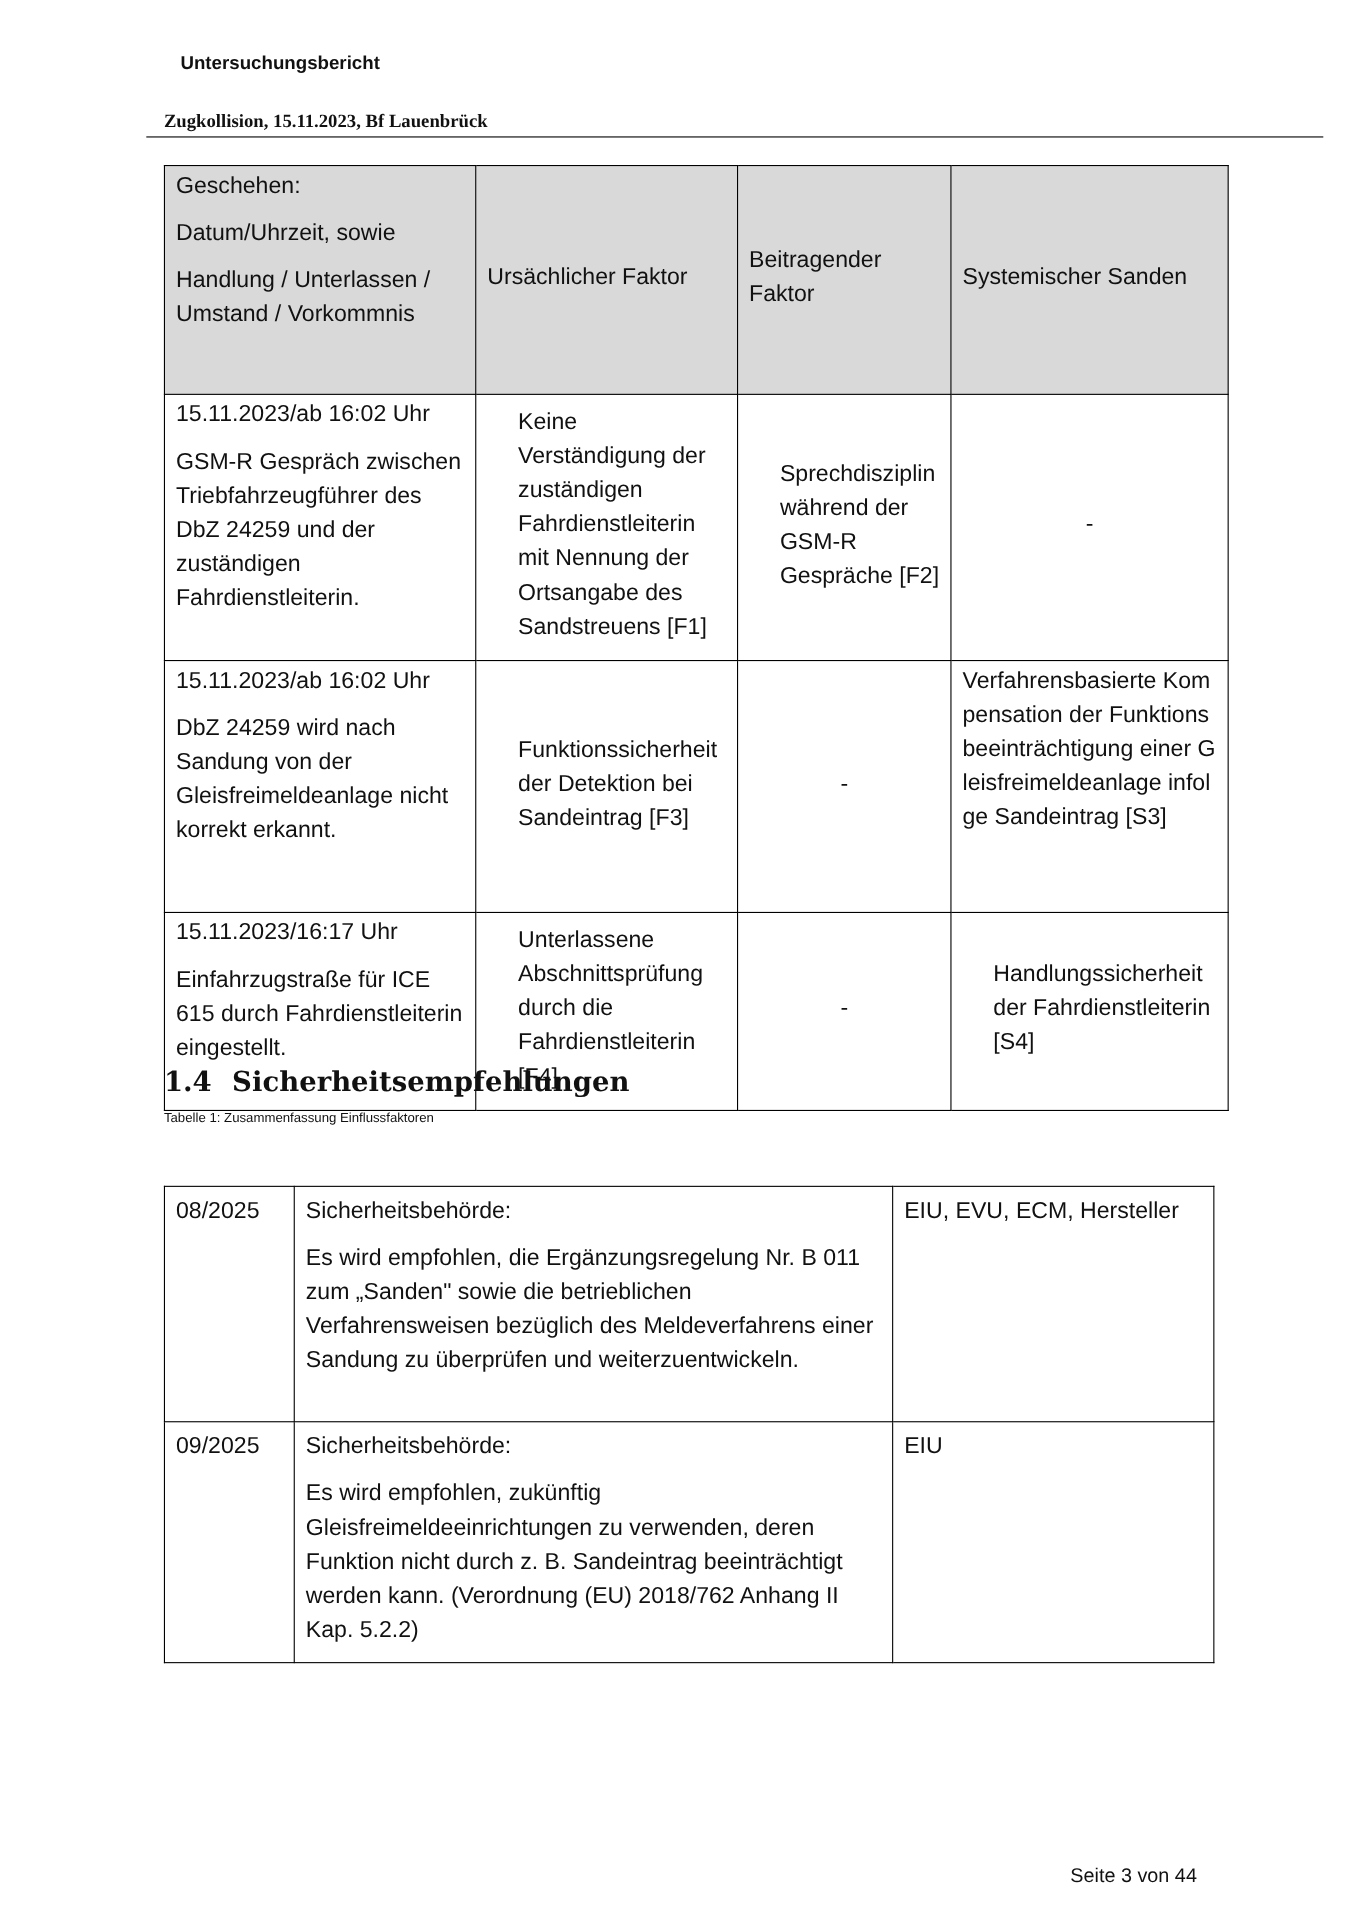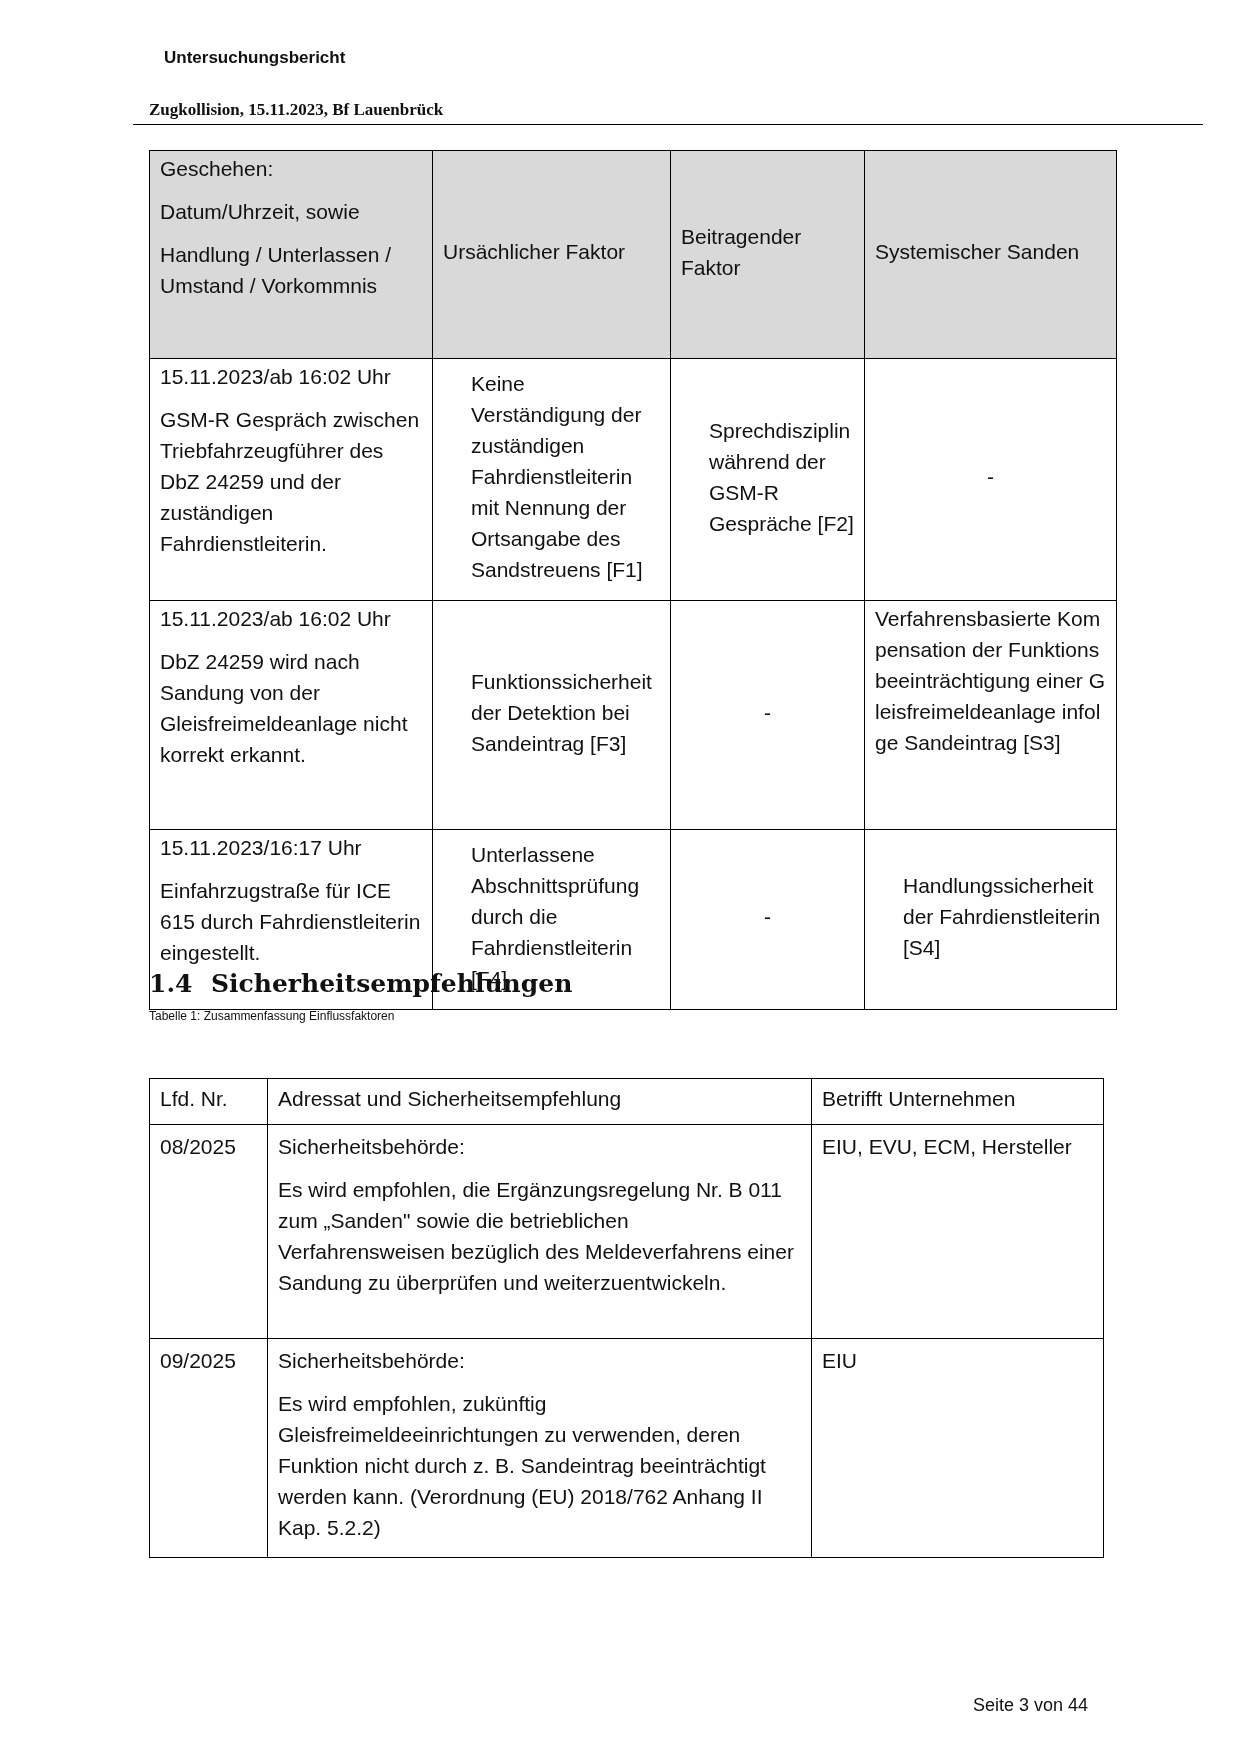--- a/index.html
+++ b/index.html
@@ -90,25 +90,20 @@
   <span class="num">1.4</span><span>Sicherheitsempfehlungen</span>
 </div>
 
 <table class="t2">
   <colgroup>
     <col style="width:118px">
       <col style="width:544px">
       <col style="width:292px">
   </colgroup>
   <tbody>
-      <tr class="head" style="height:46px">
-    <td>Lfd. Nr.</td>
-    <td>Adressat und Sicherheitsempfehlung</td>
-    <td>Betrifft Unternehmen</td>
-  </tr>
   <tr style="height:214px">
     <td>08/2025</td>
     <td>
       <span>Sicherheitsbehörde:</span>
       <span class="gap">Es wird empfohlen, die Ergänzungsregelung Nr. B 011 zum „Sanden" sowie die betrieblichen Verfahrensweisen bezüglich des Meldeverfahrens einer Sandung zu überprüfen und weiterzuentwickeln.</span>
     </td>
     <td>EIU, EVU, ECM, Hersteller</td>
   </tr>
   <tr style="height:210px">
     <td>09/2025</td>

